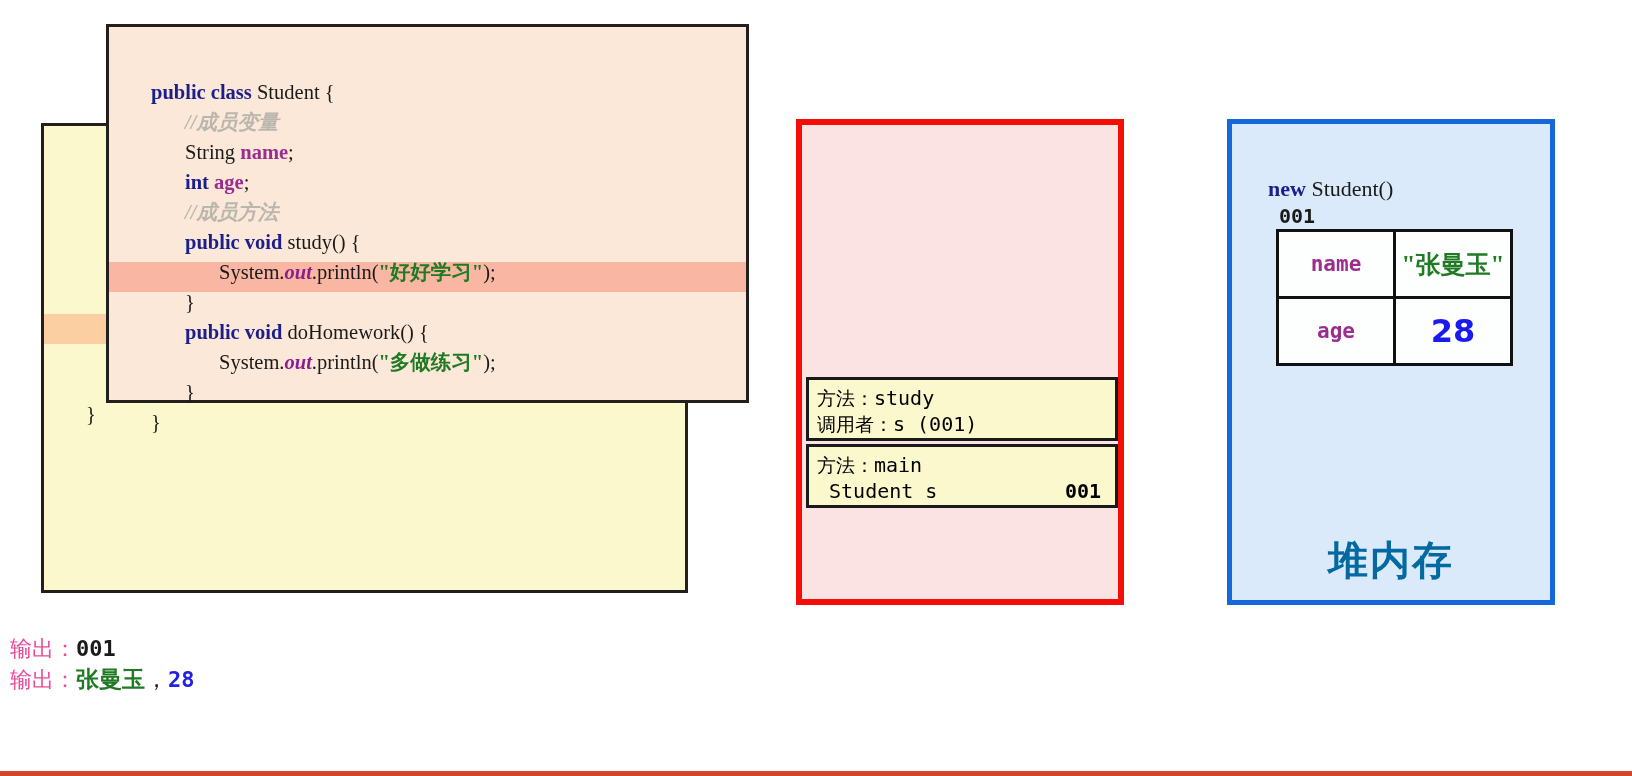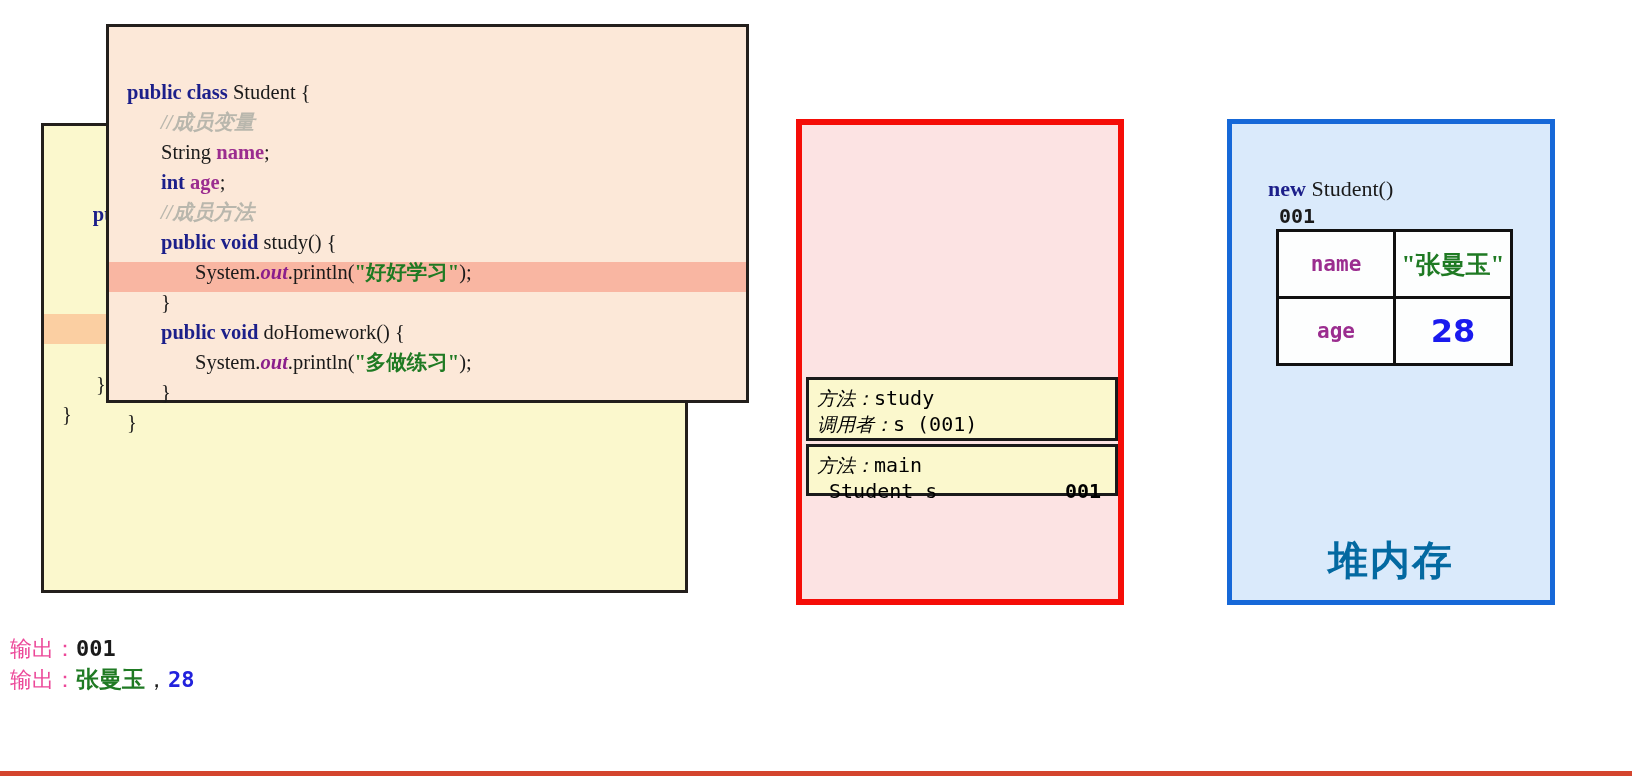--- a/index.html
+++ b/index.html
@@ -14,21 +14,21 @@
 
   
   .codebox{
     position:absolute;
     box-sizing:border-box;
     border:3px solid #231f1c;
     white-space:pre;
     line-height:1.0;
   }
   .codebox .ln{position:relative;height:30px;display:block;}
-  .codebox .ln .txt{position:relative;z-index:2;display:inline-block;padding-left:18px;}
+  .codebox .ln .txt{position:relative;z-index:2;display:inline-block;padding-left:18px;margin-left:24px;}
   .codebox .hl{position:absolute;left:0;right:0;top:0;height:30px;z-index:1;}
 
   
   #yellow-box{
     left:41px;top:123px;width:647px;height:470px;
     background:#fbf8cd;
     z-index:1;
     font-size:20.5px;
     padding-top:16px;
   }
@@ -81,24 +81,24 @@
     position:absolute;left:4px;width:312px;
     box-sizing:border-box;
     border:3px solid #1a1a1a;
     background:#fbf8cd;
     font-family:"DejaVu Sans Mono", monospace;
     font-size:20px;
     line-height:1.28;
     padding:6px 0 6px 8px;
   }
   #frame-study{top:252px;height:64px;}
-  #frame-main{top:319px;height:52px;}
+  #frame-main{top:319px;height:64px;}
   .frame .row{white-space:pre;}
   .frame .addr{float:right;margin-right:14px;font-weight:bold;}
-  .cjk{font-family:"DejaVu Sans", sans-serif;font-size:19px;font-style:italic;}
+  .cjk{font-family:"DejaVu Sans", sans-serif;font-size:19px;}
 
   
   #heap-obj-label{
     position:absolute;left:36px;top:52px;
     font-size:22px;white-space:pre;
   }
   #heap-obj-addr{
     position:absolute;left:47px;top:80px;
     font-family:"DejaVu Sans Mono", monospace;
     font-weight:bold;font-size:20px;color:#1a1a1a;

